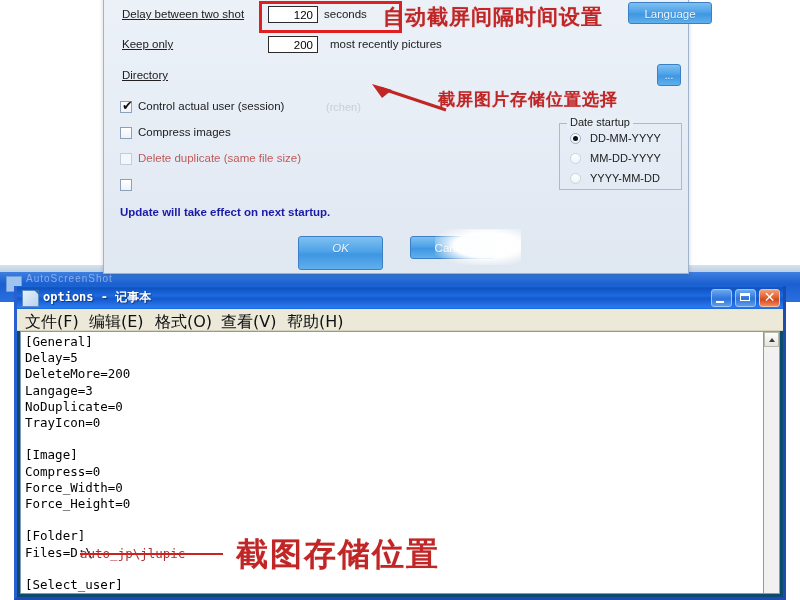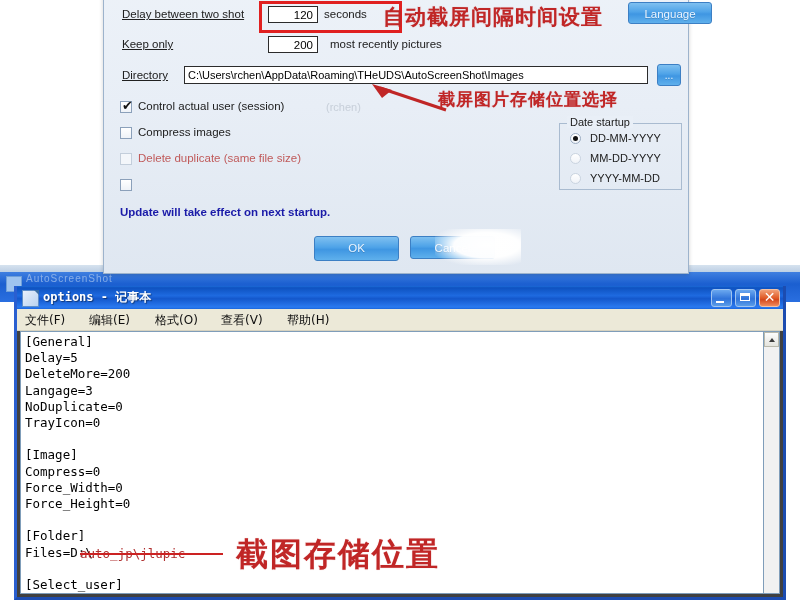--- a/index.html
+++ b/index.html
@@ -104,21 +104,21 @@
   
   .xp-btn{
     position:absolute;box-sizing:border-box;
     border:1px solid #3c7fc4;border-radius:3px;
     background:linear-gradient(180deg,#7fc0f0 0%,#4ea3e8 45%,#3f96e2 55%,#5fb0ec 100%);
     color:#eaf4ff;font-size:11.5px;text-align:center;
     text-shadow:0 1px 0 rgba(0,0,0,.15);
     line-height:20px;
   }
   #language-button{left:524px;top:62px;width:84px;height:22px;line-height:22px;}
-  #ok-button{left:210px;top:296px;width:85px;height:25px;line-height:23px;}
+  #ok-button{left:194px;top:296px;width:85px;height:34px;line-height:23px;font-style:italic;}
   #cancel-button{left:306px;top:296px;width:85px;height:23px;line-height:23px;overflow:hidden;}
   #browse-button{
     left:553px;top:124px;width:24px;height:22px;line-height:22px;font-size:10px;
   }
 
   
   #white-wash{
     position:absolute;left:331px;top:289px;width:86px;height:36px;
     background:radial-gradient(ellipse at 60% 45%, rgba(255,255,255,1) 0%, rgba(255,255,255,.98) 45%, rgba(255,255,255,0) 80%);
     pointer-events:none;
@@ -136,21 +136,21 @@
 
   .red-arrow{position:absolute;}
 
   
   #notepad-window{
     position:absolute;left:14px;top:286px;width:772px;height:314px;
     box-sizing:border-box;
     border:3px solid;
     border-color:#2a5fd0 #1c4cb0 #1c4cb0 #2a5fd0;
     border-top:none;
-    background:#404040;
+    background:#0c4a6e;
     overflow:hidden;
   }
   #notepad-titlebar{
     position:absolute;left:0;top:0;width:766px;height:23px;
     background:linear-gradient(180deg,#1d6bd8 0%,#0e52c0 8%,#1e6ae0 42%,#1458cc 55%,#2a7af0 92%,#1a66dc 100%);
     border-bottom:1px solid #1145a8;
   }
   #notepad-icon{
     position:absolute;left:5px;top:4px;width:15px;height:15px;
     background:linear-gradient(135deg,#e8f0fb 0%,#b9d3f0 100%);
@@ -185,21 +185,21 @@
     position:absolute;left:0;top:-2px;width:19px;text-align:center;
     color:#fff;font-size:14px;font-weight:bold;line-height:18px;
     font-family:"DejaVu Sans", sans-serif;
   }
 
   #notepad-menubar{
     position:absolute;left:0;top:23px;width:766px;height:21px;
     background:#ece9d8;border-bottom:1px solid #d6d2c0;
   }
   .menu-item{
-    position:absolute;top:3px;font-size:12px;color:#101010;
+    position:absolute;top:3px;font-size:16px;color:#101010;
     font-family:"DejaVu Sans", sans-serif;white-space:nowrap;
     padding:0 2px;
   }
   #notepad-textarea{
     position:absolute;left:3px;top:45px;width:745px;height:263px;
     background:#ffffff;border:1px solid #7f9db9;border-right:none;
     box-sizing:border-box;overflow:hidden;
   }
   #notepad-text{
     position:absolute;left:4px;top:2px;
@@ -250,21 +250,20 @@
   <div class="od-label" style="left:18px;top:68px;">Delay between two shot</div>
   <div class="od-textbox" style="left:164px;top:66px;width:50px;">120</div>
   <div class="od-unit" style="left:220px;top:68px;">seconds</div>
   <div id="delay-highlight"></div>
 
   <div class="od-label" style="left:18px;top:98px;">Keep only</div>
   <div class="od-textbox" style="left:164px;top:96px;width:50px;">200</div>
   <div class="od-unit" style="left:226px;top:98px;">most recently pictures</div>
 
   <div class="od-label" style="left:18px;top:129px;">Directory</div>
-  <div class="od-path" style="left:80px;top:126px;width:464px;">C:\Users\rchen\AppData\Roaming\THeUDS\AutoScreenShot\Images</div>
   <div class="xp-btn" id="browse-button">...</div>
 
   <div class="cb" style="left:16px;top:161px;">
       <span class="tick">✔</span>
     </div>
   <div class="cb-label" style="left:34px;top:160px;">Control actual user (session)</div>
   <div id="session-user" style="left:222px;top:161px;">(rchen)</div>
 
   <div class="cb" style="left:16px;top:187px;"></div>
   <div class="cb-label" style="left:34px;top:186px;">Compress images</div>

